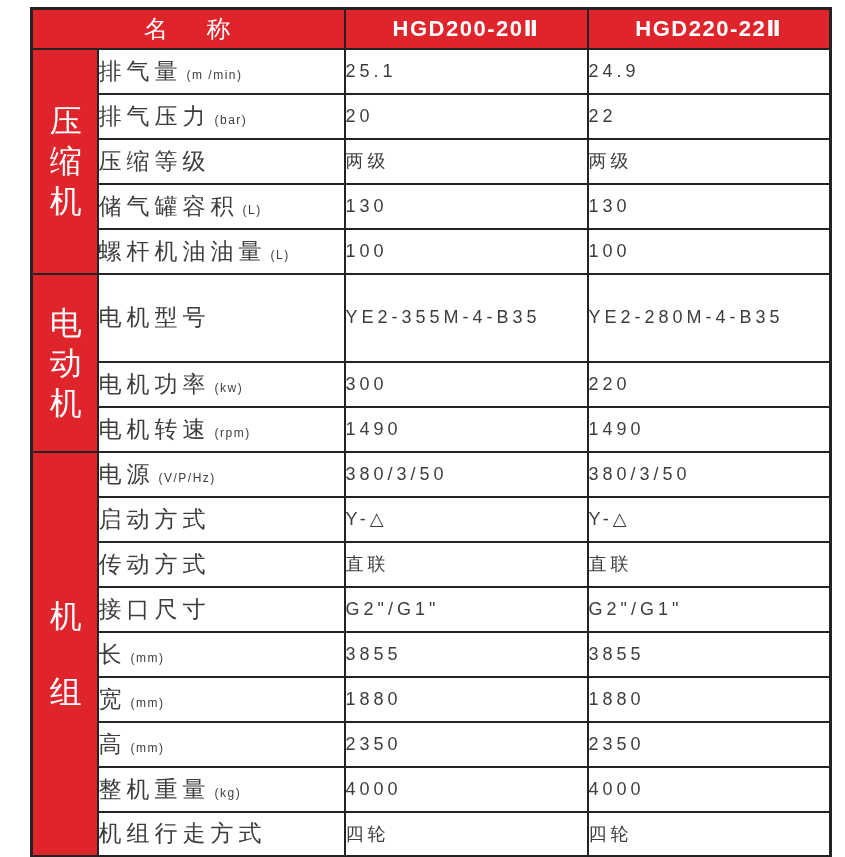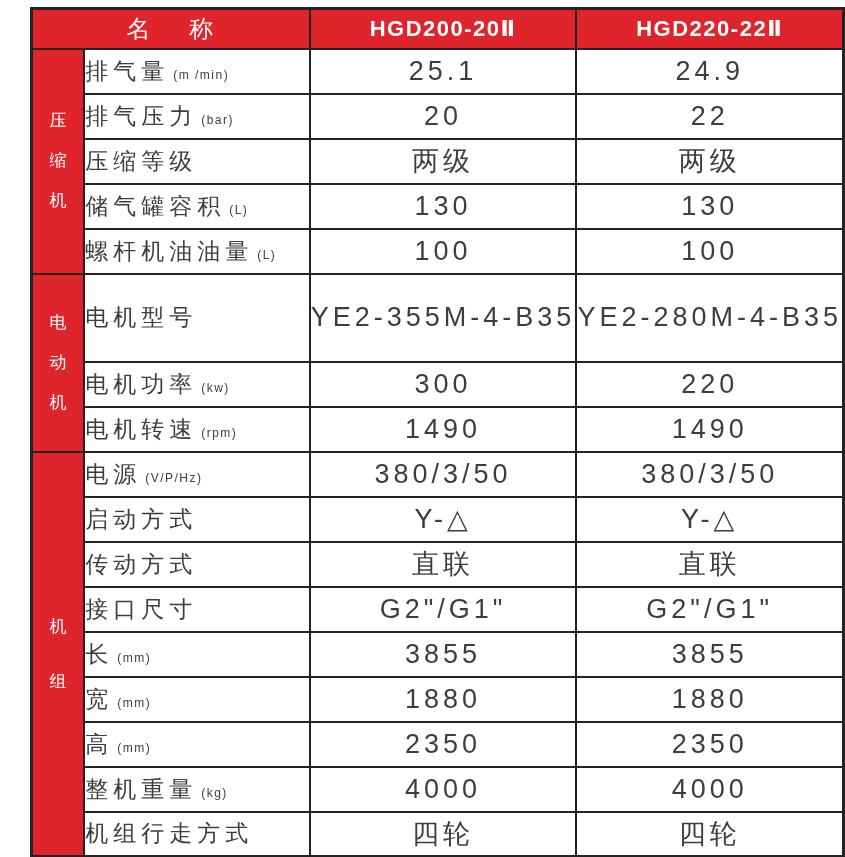--- a/index.html
+++ b/index.html
@@ -54,49 +54,49 @@
     font-weight: bold;
   }
   td.group-cell {
     background: #e0242b;
     vertical-align: middle;
   }
   .vlabel {
     width: 30px;
     margin: 4px auto;
     color: #ffffff;
-    font-size: 17px;
+    font-size: 32px;
     text-align: center;
     word-break: break-all;
     line-break: anywhere;
   }
   .lh-s  { line-height: 40px; }
-  .lh-xl { line-height: 55px; }
+  .lh-xl { line-height: 76px; }
 
   td.label-cell {
     text-align: left;
     padding-left: 22px;
     color: #3d3d3d;
     vertical-align: middle;
     white-space: nowrap;
   }
   .lbl {
     font-size: 23px;
     letter-spacing: 5px;
   }
   .unit {
     font-size: 12px;
     letter-spacing: 1.5px;
     margin-left: 4px;
     color: #3d3d3d;
   }
   td.value-cell {
-    text-align: center;
+    text-align: left;
     color: #3d3d3d;
-    font-size: 27px;
+    font-size: 18px;
     letter-spacing: 4px;
     vertical-align: middle;
     white-space: nowrap;
   }
 </style>
 </head>
 <body>
 
 <div class="sheet">
   <table class="spec">

